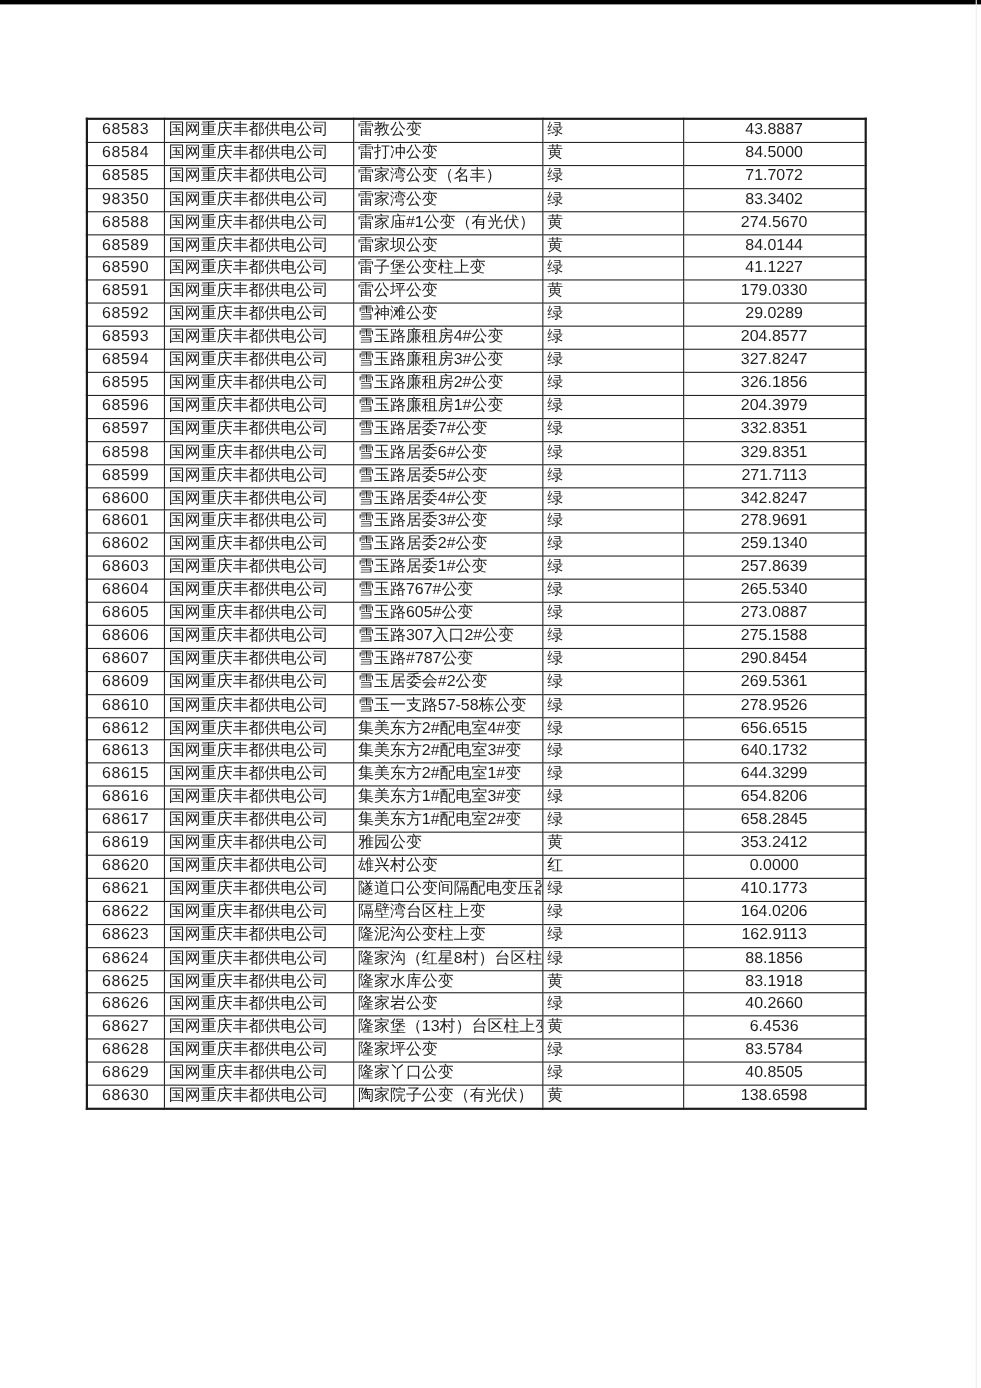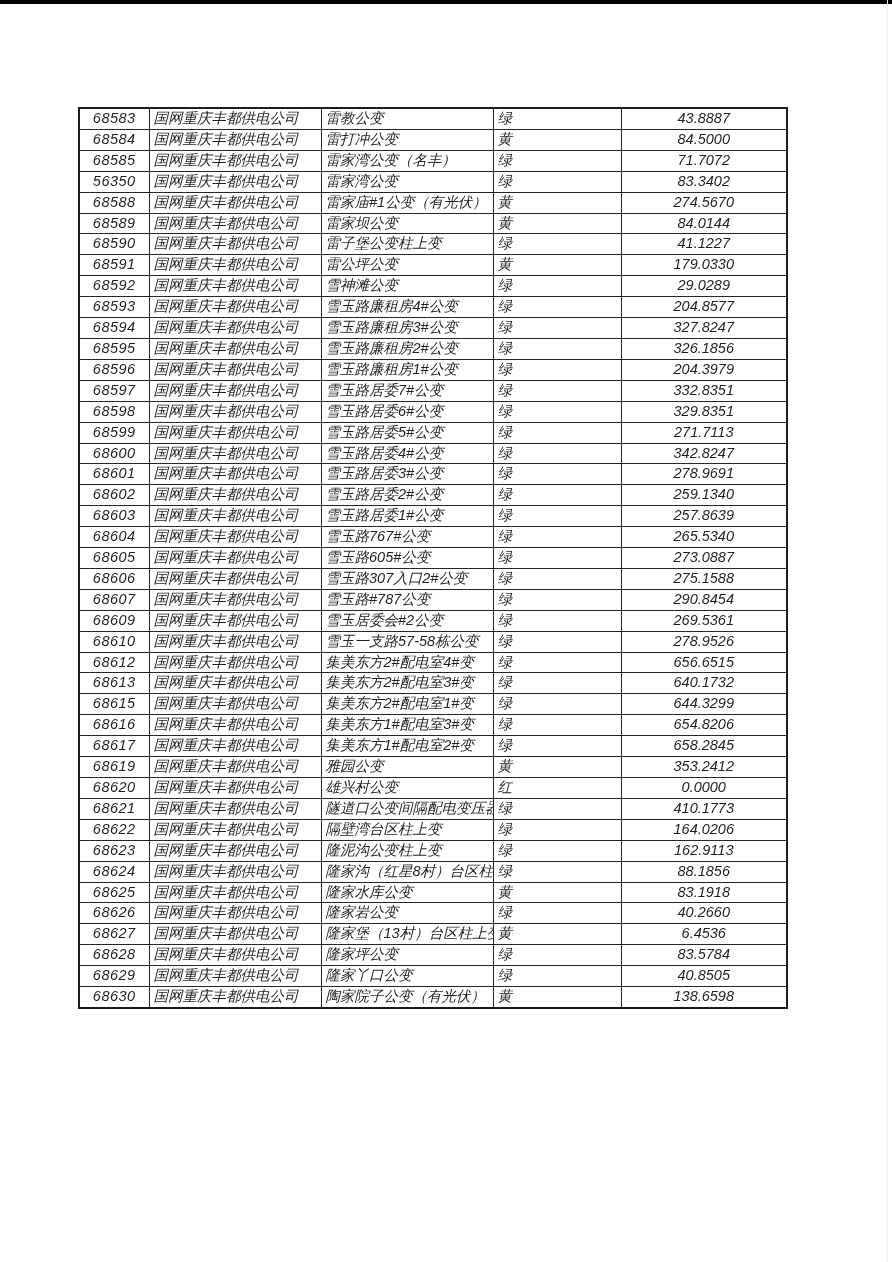--- a/index.html
+++ b/index.html
@@ -31,21 +31,20 @@
     background: #f0ecee;
   }
   table.data-table {
     position: absolute;
     left: 78px;
     top: 107px;
     width: 708px;
     border-collapse: collapse;
     table-layout: fixed;
     border: 2px solid #1c1c1c;
-    font-style: italic;
   }
   table.data-table td {
     border: 1.5px solid #262626;
     height: 19.9px;
     padding: 0 4px;
     font-size: 14.5px;
     line-height: 19.9px;
     white-space: nowrap;
     overflow: hidden;
     vertical-align: middle;
@@ -101,21 +100,21 @@
 
   <tr>
     <td class="c-id">68585</td>
     <td class="c-company">国网重庆丰都供电公司</td>
     <td class="c-name">雷家湾公变（名丰）</td>
     <td class="c-status">绿</td>
     <td class="c-value">71.7072</td>
   </tr>
 
   <tr>
-    <td class="c-id">56350</td>
+    <td class="c-id">98350</td>
     <td class="c-company">国网重庆丰都供电公司</td>
     <td class="c-name">雷家湾公变</td>
     <td class="c-status">绿</td>
     <td class="c-value">83.3402</td>
   </tr>
 
 
   <tr>
     <td class="c-id">68588</td>
     <td class="c-company">国网重庆丰都供电公司</td>

